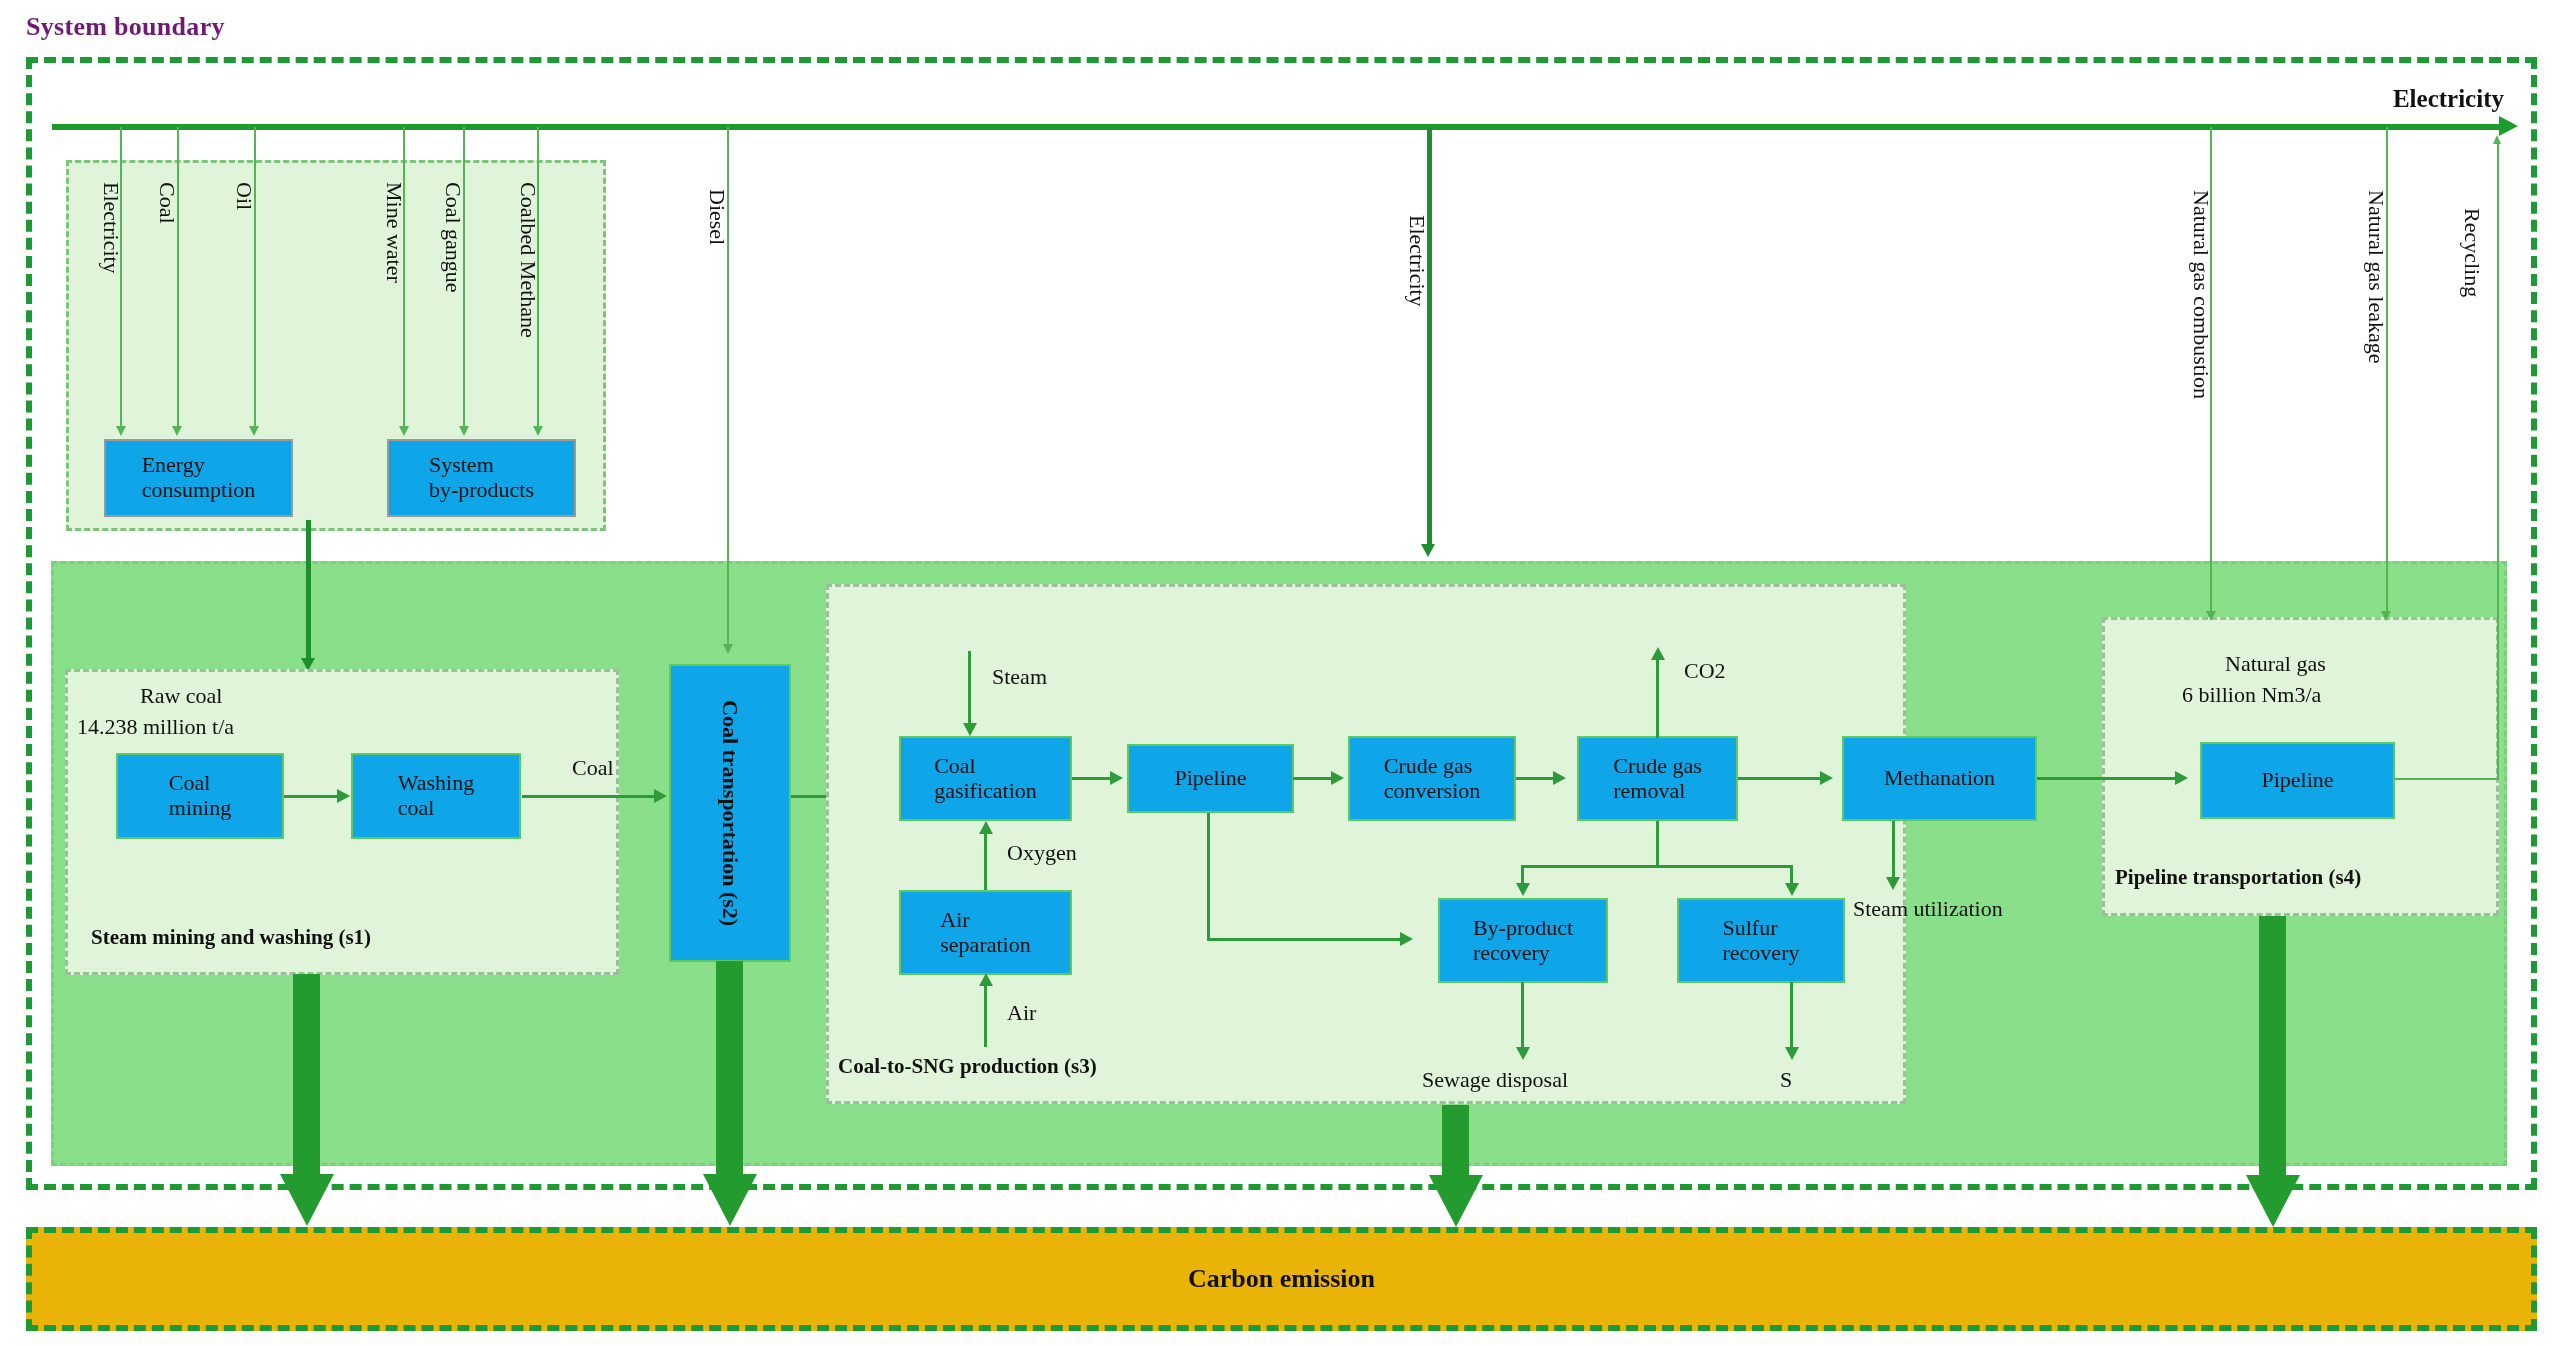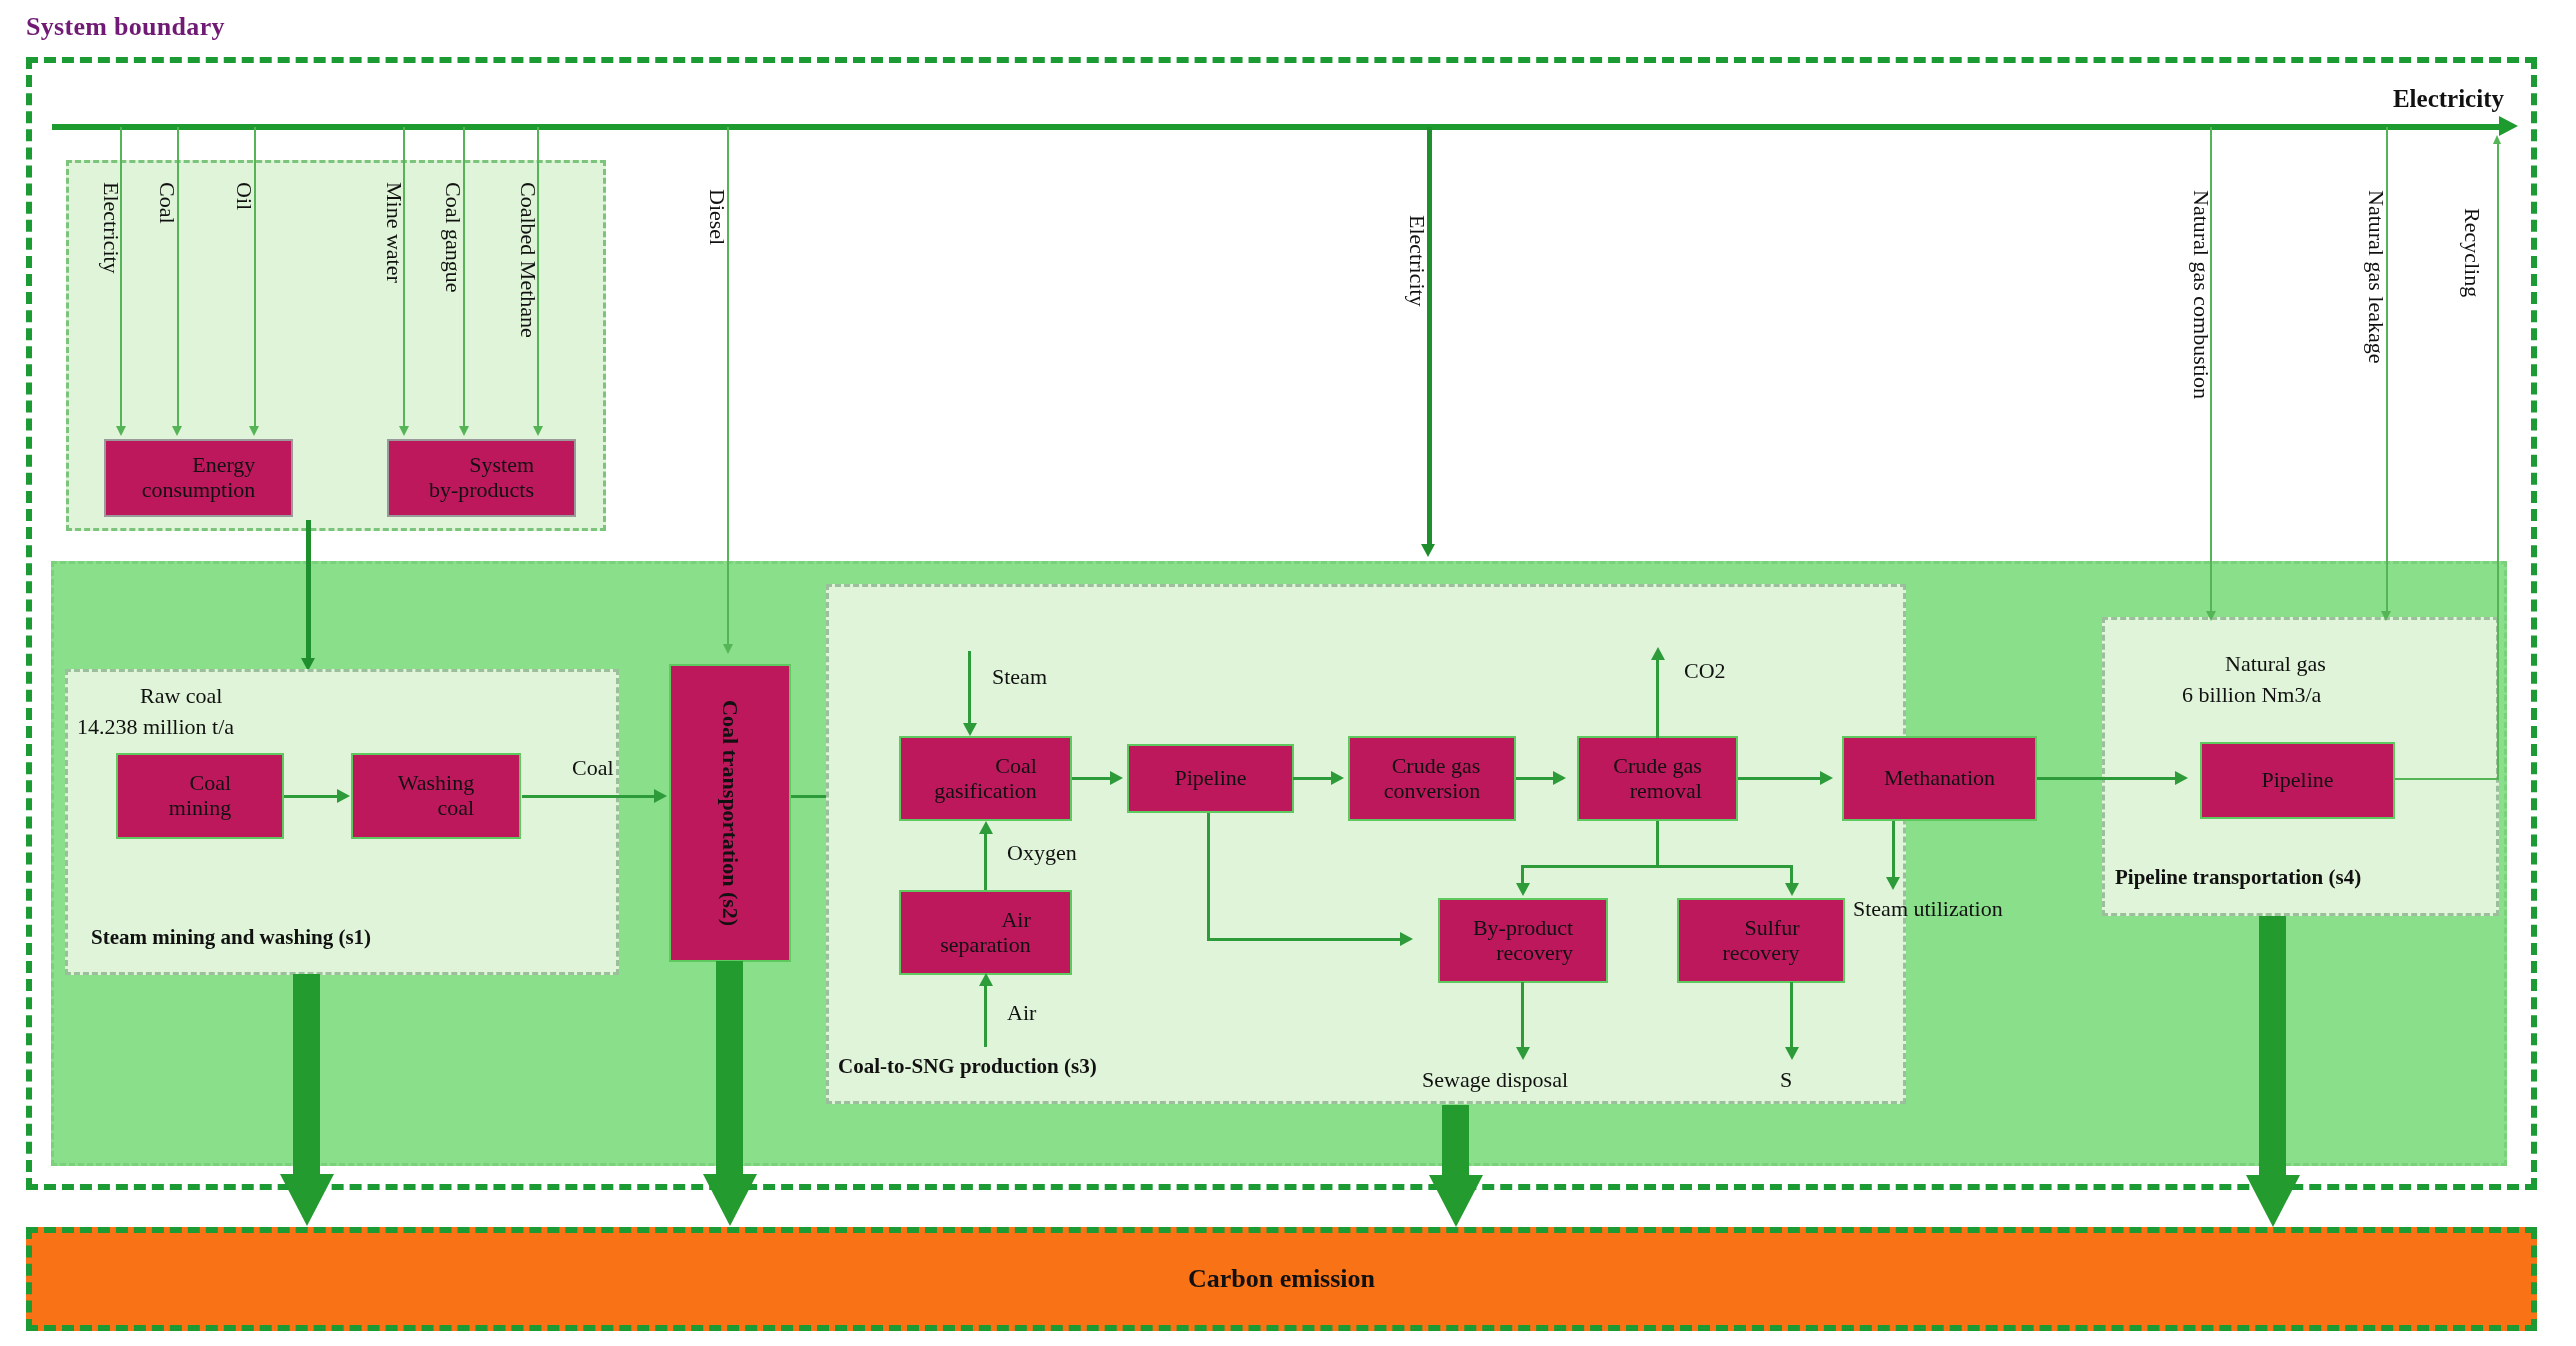--- a/index.html
+++ b/index.html
@@ -5,34 +5,34 @@
   html,body{margin:0;padding:0;background:#ffffff;}
   #stage{position:relative;width:2576px;height:1347px;background:#fff;
          font-family:"Liberation Serif","DejaVu Serif",serif;overflow:hidden;}
   .abs{position:absolute;}
   
   #system-boundary{left:26px;top:57px;width:2511px;height:1133px;
       border:6.5px dashed #1c9a33;box-sizing:border-box;}
   #boundary-title{left:26px;top:11.7px;font-size:26px;font-weight:bold;color:#701a75;letter-spacing:0.3px;}
   #green-band{left:51px;top:561px;width:2456px;height:605px;background:#8ae08a;
       border:3.9px dashed #7bd07b;box-sizing:border-box;}
-  #carbon-band{left:26px;top:1227px;width:2511px;height:104px;background:#f97316;
+  #carbon-band{left:26px;top:1227px;width:2511px;height:104px;background:#eab308;
       border:6.5px dashed #1c9a33;box-sizing:border-box;
       display:flex;align-items:center;justify-content:center;}
   #carbon-band .lbl{font-size:26px;font-weight:bold;color:#111;}
   
   .zone{position:absolute;background:#dff4d8;box-sizing:border-box;}
   #zone-inputs{left:66px;top:160px;width:540px;height:371px;border:3.3px dashed #7cc47c;}
   #zone-s1{left:65px;top:669px;width:554px;height:306px;border:3.3px dashed #9bbf9b;}
   #zone-s3{left:826px;top:584px;width:1080px;height:520px;border:3.3px dashed #9bbf9b;}
   #zone-s4{left:2102px;top:617px;width:397px;height:299px;border:3.3px dashed #9bbf9b;}
   .zone-label{position:absolute;font-size:21px;font-weight:bold;color:#111;white-space:nowrap;}
   
-  .box{position:absolute;background:#be185d;border:2.6px solid #5ec95e;box-sizing:border-box;
-       display:flex;align-items:center;justify-content:center;text-align:right;
+  .box{position:absolute;background:#0ea5e9;border:2.6px solid #5ec95e;box-sizing:border-box;
+       display:flex;align-items:center;justify-content:center;text-align:left;
        font-size:22px;color:#111;line-height:1.12;padding:1.3px 2.6px;font-family:Liberation Serif, serif;}
   .box.gray{border:2px solid #9a9a9a;}
   .vbox{writing-mode:vertical-rl;text-orientation:mixed;font-weight:bold;}
   
   .t{position:absolute;font-size:22px;color:#111;white-space:nowrap;}
   .vlabel{position:absolute;writing-mode:vertical-rl;text-orientation:mixed;
           font-size:22px;color:#111;white-space:nowrap;}
   
   .hline{position:absolute;background:#2e9b3a;height:2.6px;}
   .vline{position:absolute;background:#2e9b3a;width:2.6px;}

